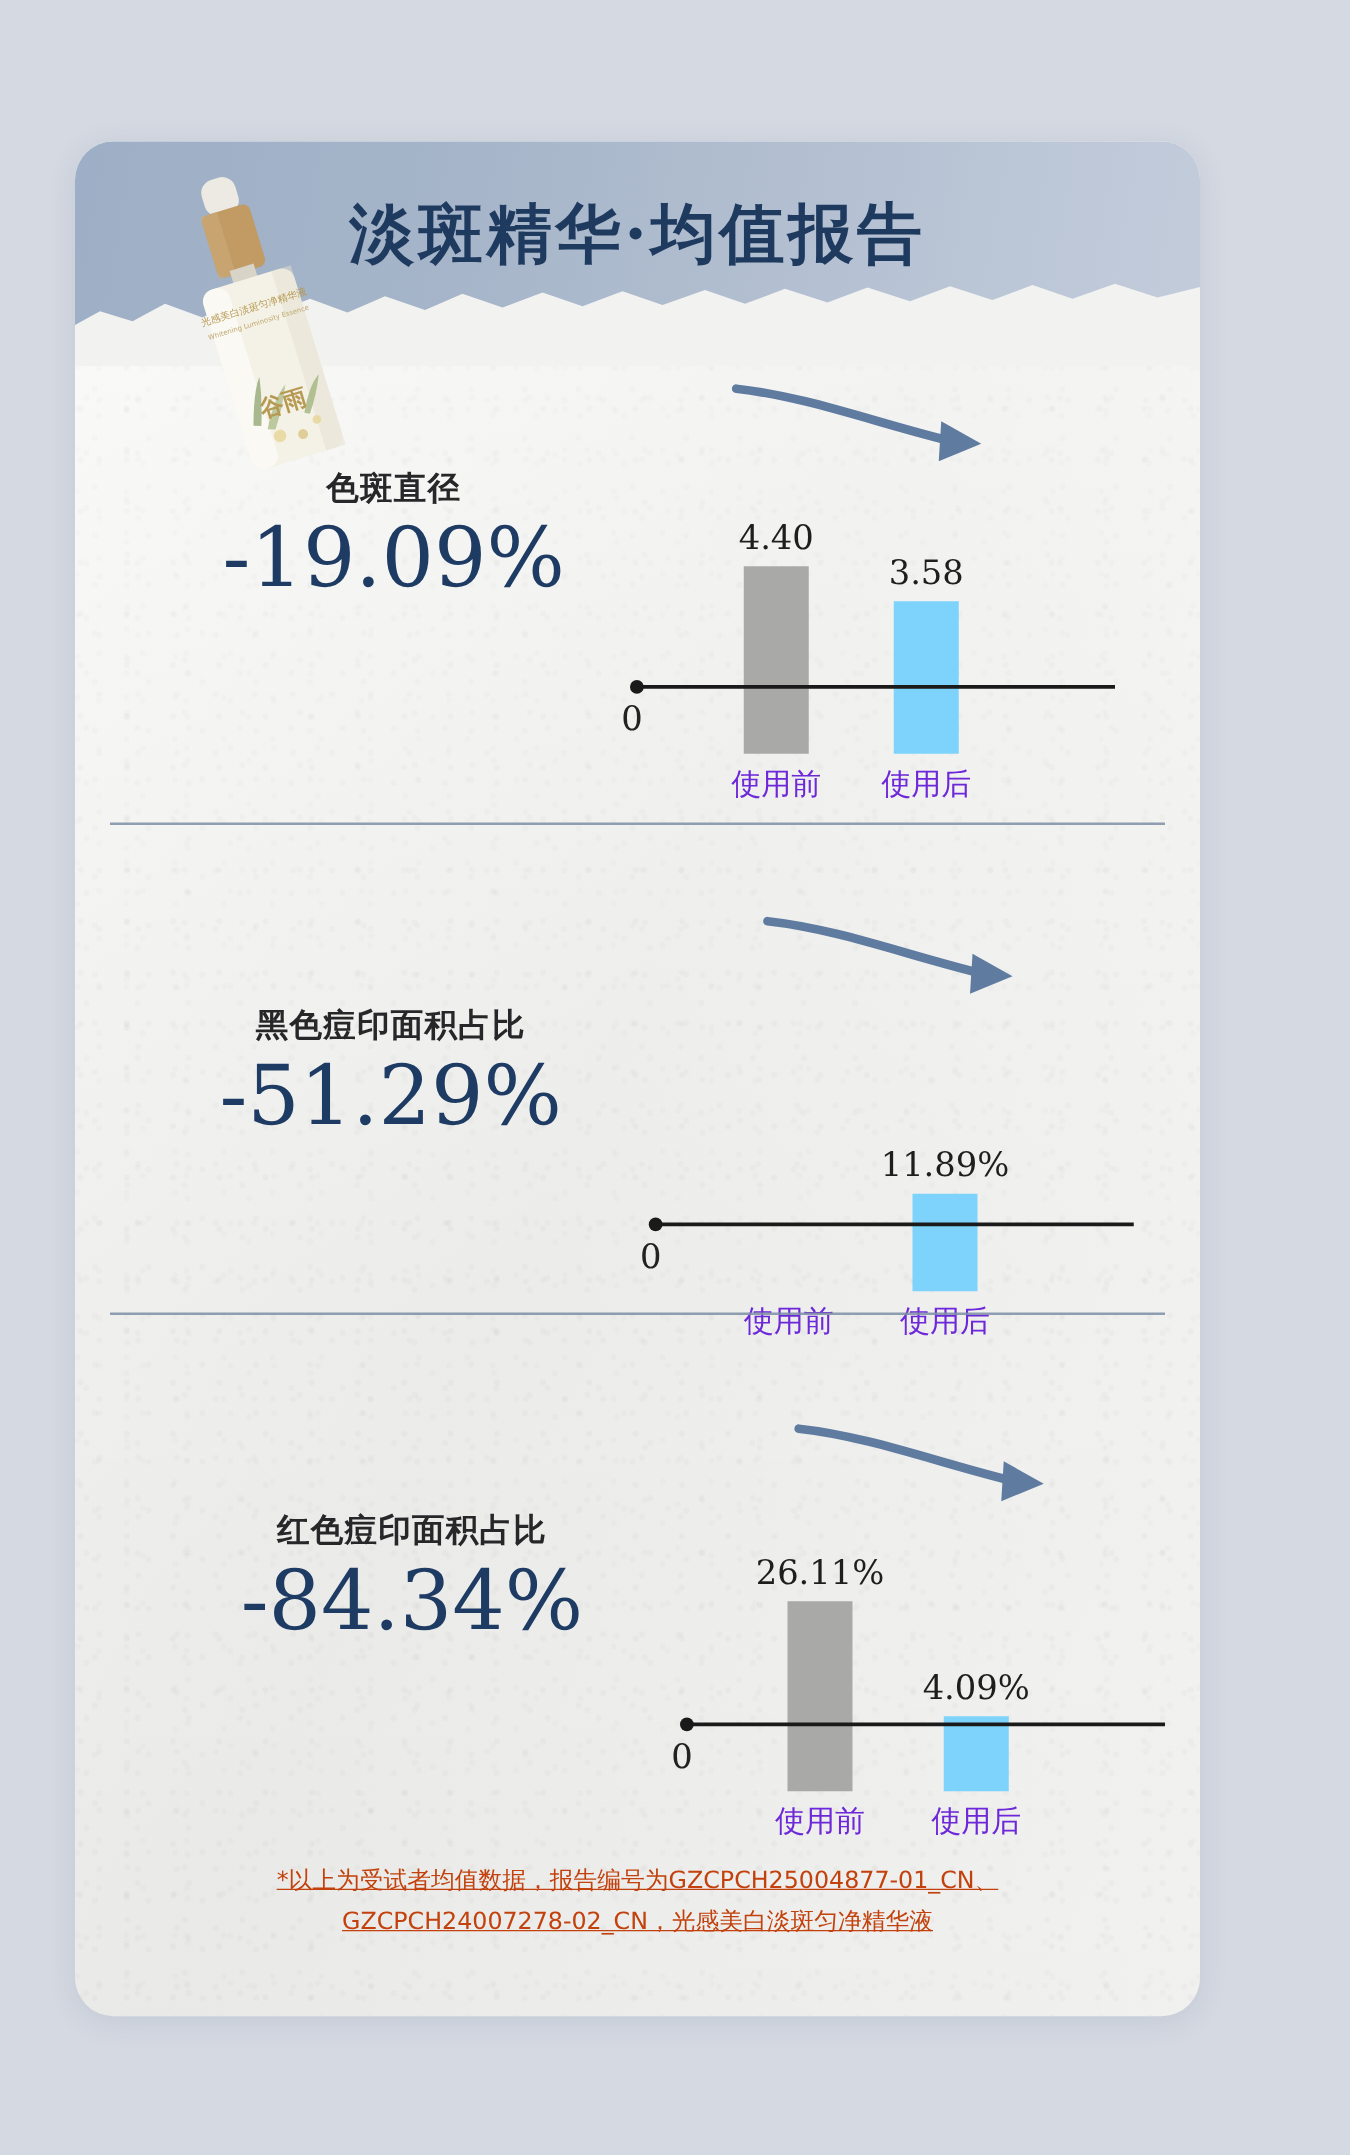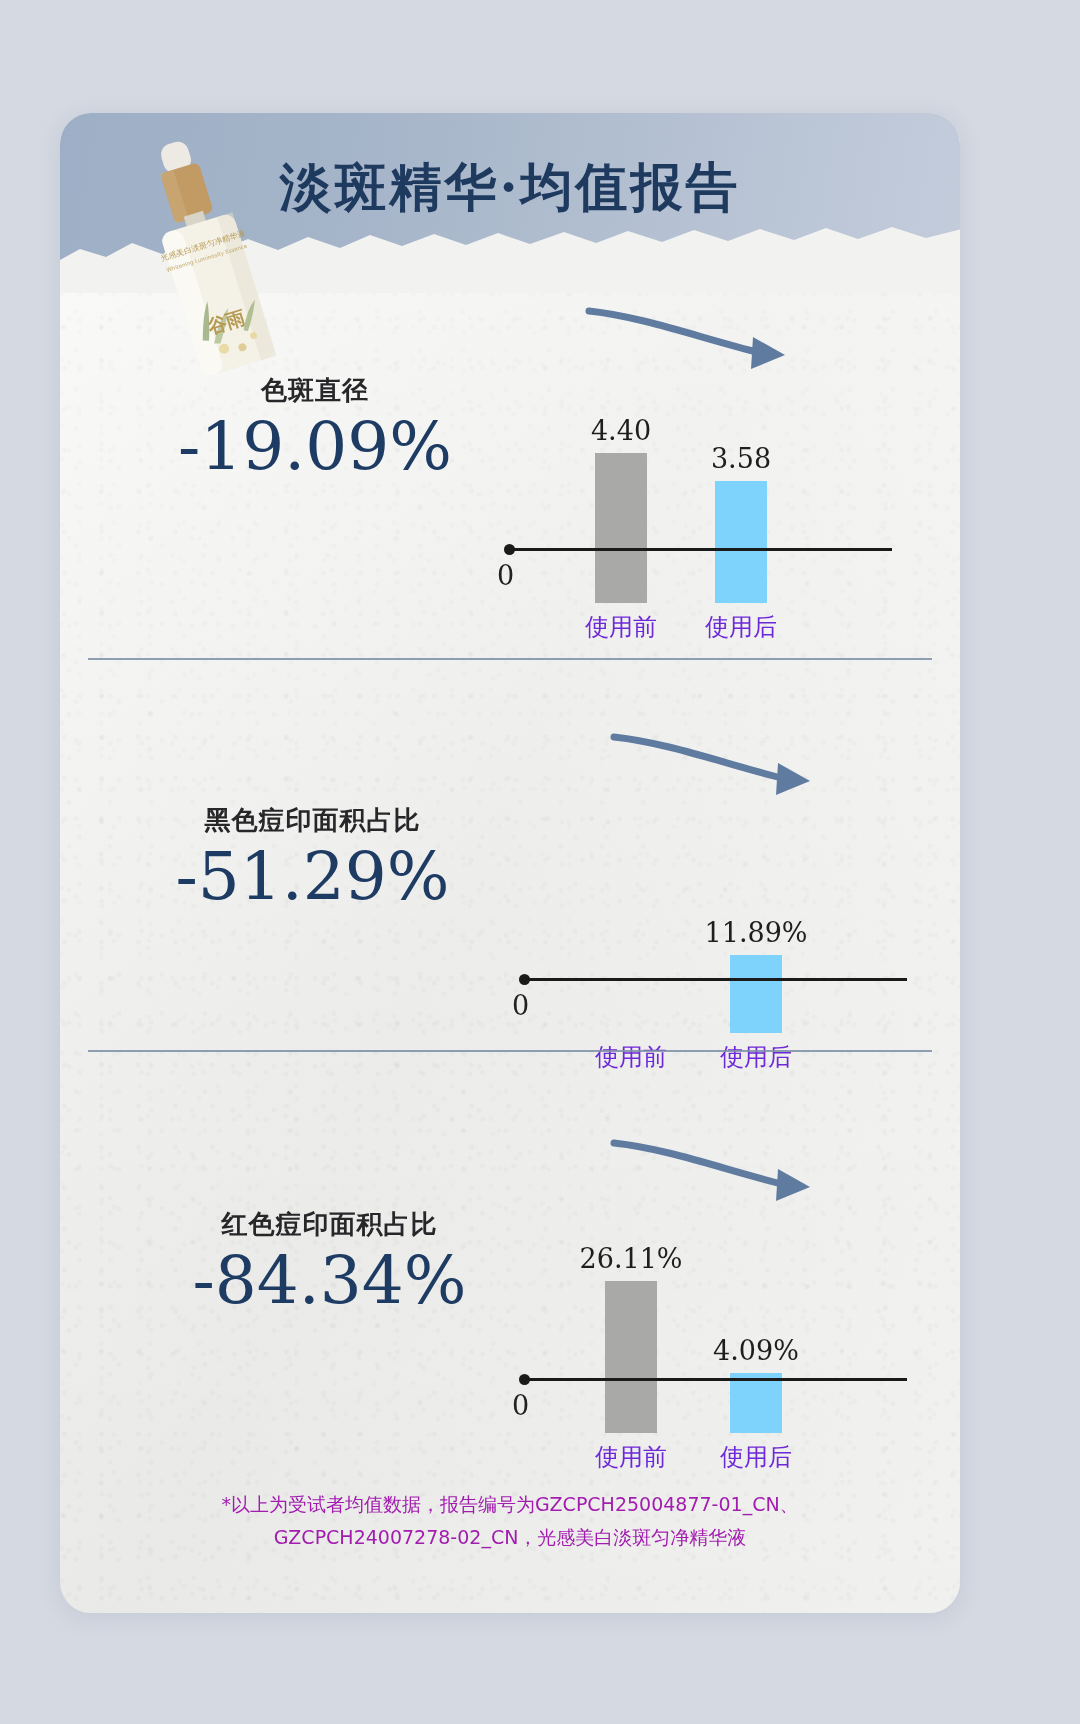--- a/index.html
+++ b/index.html
@@ -126,21 +126,21 @@
   }
 
   #section-0 .label-block{ left:95px; top:48px; width:320px; }
   #section-1 .label-block{ left:80px; top:58px; width:345px; }
   #section-2 .label-block{ left:97px; top:62px; width:345px; }
 
   
   .chart{ position:absolute; }
   #section-0 .chart{ left:430px; top:0px;  width:420px; height:290px; }
   #section-1 .chart{ left:445px; top:10px; width:420px; height:290px; }
-  #section-2 .chart{ left:445px; top:10px; width:420px; height:290px; }
+  #section-2 .chart{ left:470px; top:10px; width:420px; height:290px; }
 
   .axis-line{
     position:absolute; left:18px; bottom:52px;
     width:384px; height:3px; background:#1a1a1a;
   }
   .axis-dot{
     position:absolute; left:14px; bottom:48px;
     width:11px; height:11px; border-radius:50%; background:#1a1a1a;
   }
   .axis-zero{
@@ -185,22 +185,23 @@
 
   
   #footnote{
     position:absolute;
     left:130px; top:1375px;
     width:640px;
     text-align:center;
     font-family:"DejaVu Sans", sans-serif;
     font-size:19px;
     line-height:1.72;
-    color:#a21caf;
+    color:#c2410c;
     z-index:8;
+    text-decoration:underline;
   }
 </style>
 </head>
 <body>
 
 <div id="card">
 
   <div id="header-band"></div>
 
   <svg id="torn-edge" viewBox="0 0 904 72" preserveAspectRatio="none">

